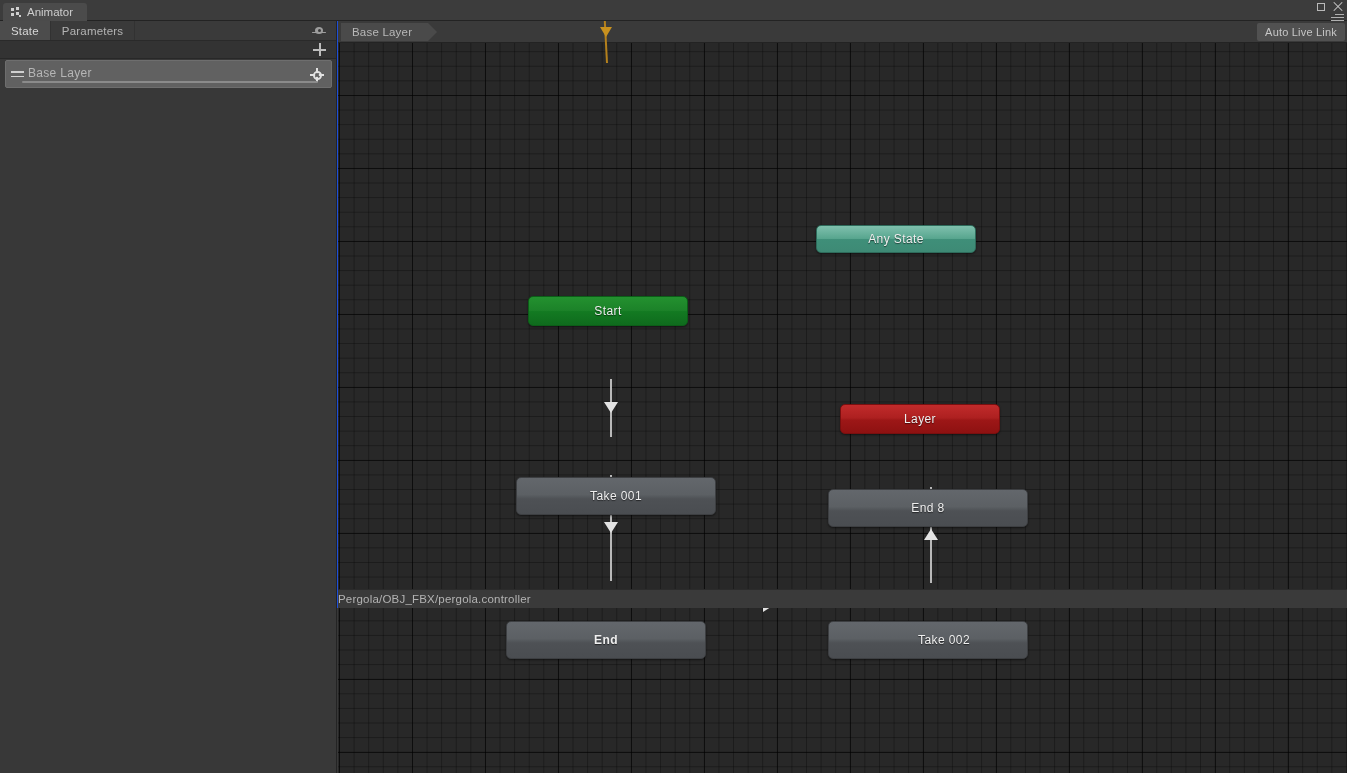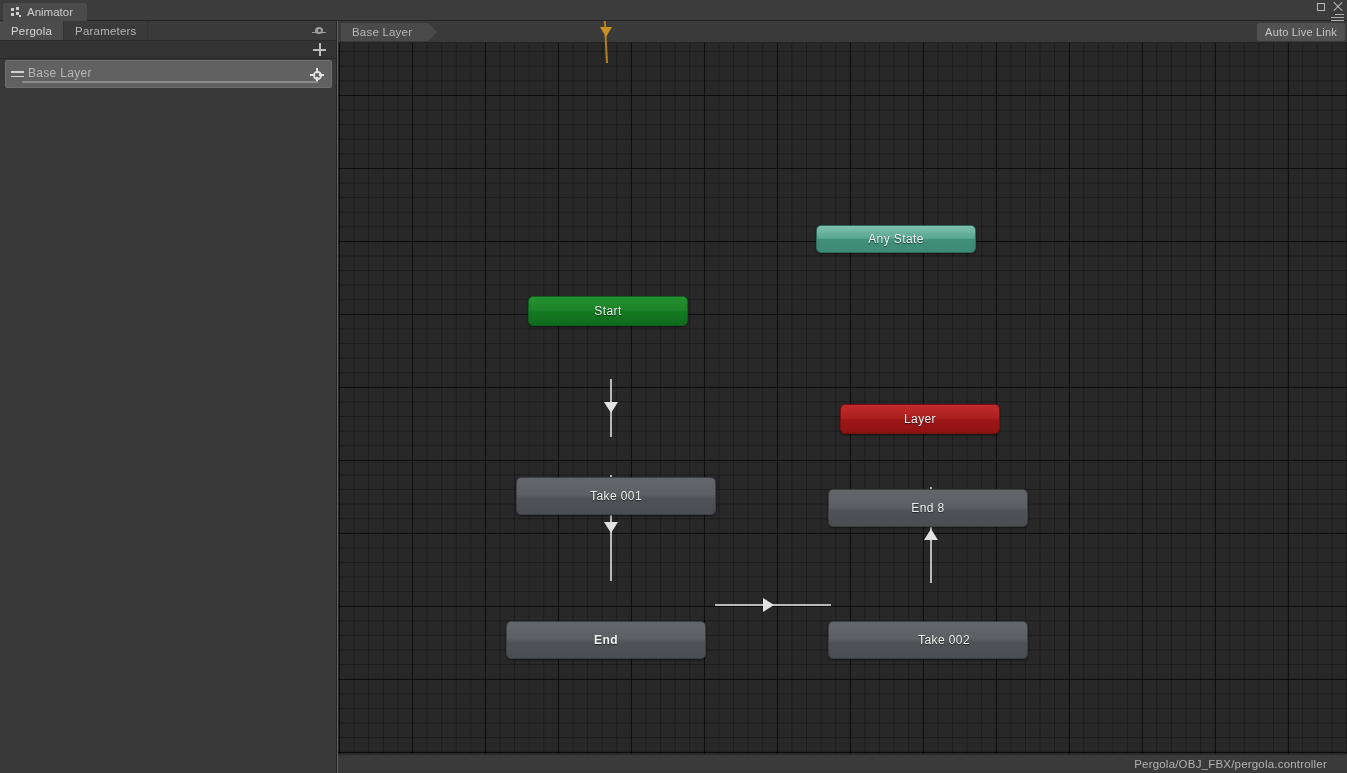--- a/index.html
+++ b/index.html
@@ -12,22 +12,22 @@
     height: 773px;
     overflow: hidden;
     font-family: "Liberation Sans", sans-serif;
     font-size: 11px;
     color: #c3c3c3;
     -webkit-font-smoothing: antialiased;
   }
   #root {
     position: relative;
     width: 1347px;
-    height: 773px;
-    background: #4d7c0f;
+    height: 608px;
+    background: #1d4ed8;
   }
 
   
   .titlebar {
     position: absolute;
     left: 0; top: 0;
     width: 1347px; height: 21px;
     background: #3c3c3c;
     border-bottom: 1px solid #232323;
     box-sizing: border-box;
@@ -392,21 +392,20 @@
 
   .statusbar {
     position: absolute;
     left: 338px; bottom: 0;
     width: 1009px; height: 19px;
     background: #3a3a3a;
     border-top: 1px solid #2b2b2b;
     box-sizing: border-box;
     display: flex;
     align-items: center;
-    justify-content: flex-end;
     padding-right: 20px;
     font-size: 11.5px;
     color: #b3b3b3;
     letter-spacing: .2px;
     z-index: 20;
   }
 </style>
 </head>
 <body>
 
@@ -431,21 +430,21 @@
       <b></b>
         <b></b>
         <b></b>
     </div>
   </div>
 
   <div class="leftpanel">
 
     <div class="tabrow">
       <div class="ptab sel">
-        <span>Pergola</span>
+        <span>State</span>
       </div>
       <div class="ptab">
         <span>Parameters</span>
       </div>
       <span class="eye-icon">
         <span class="ball"></span>
           <span class="pupil"></span>
           <span class="lid"></span>
       </span>
     </div>

